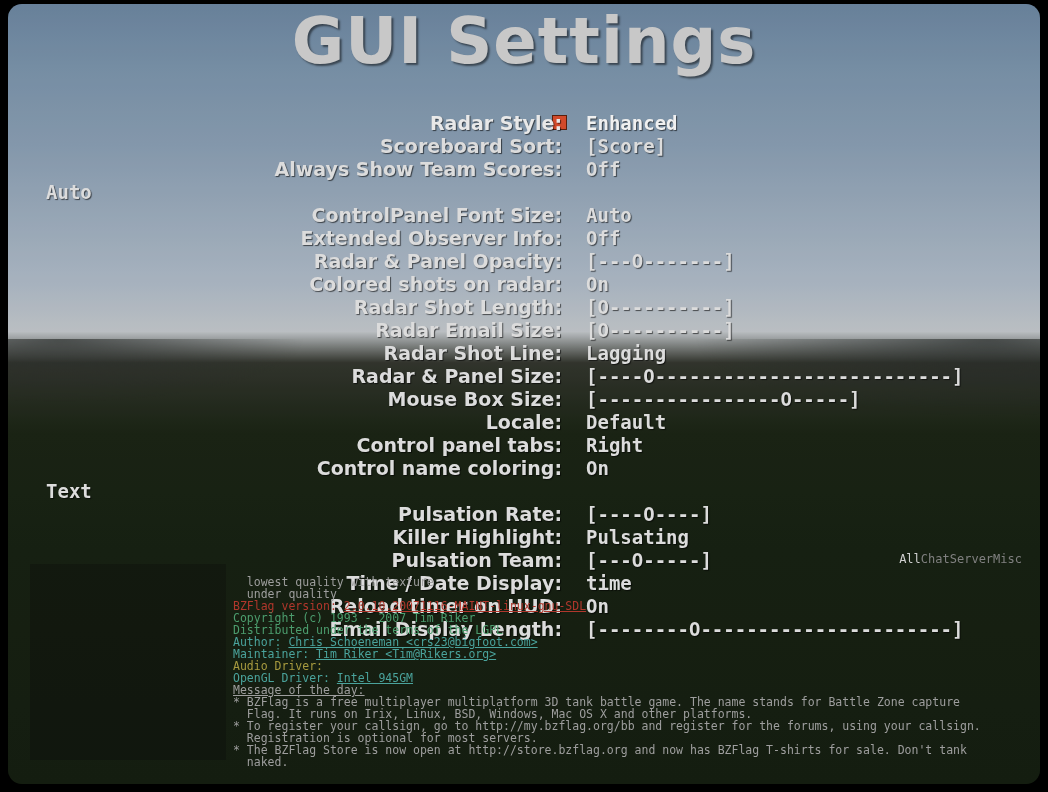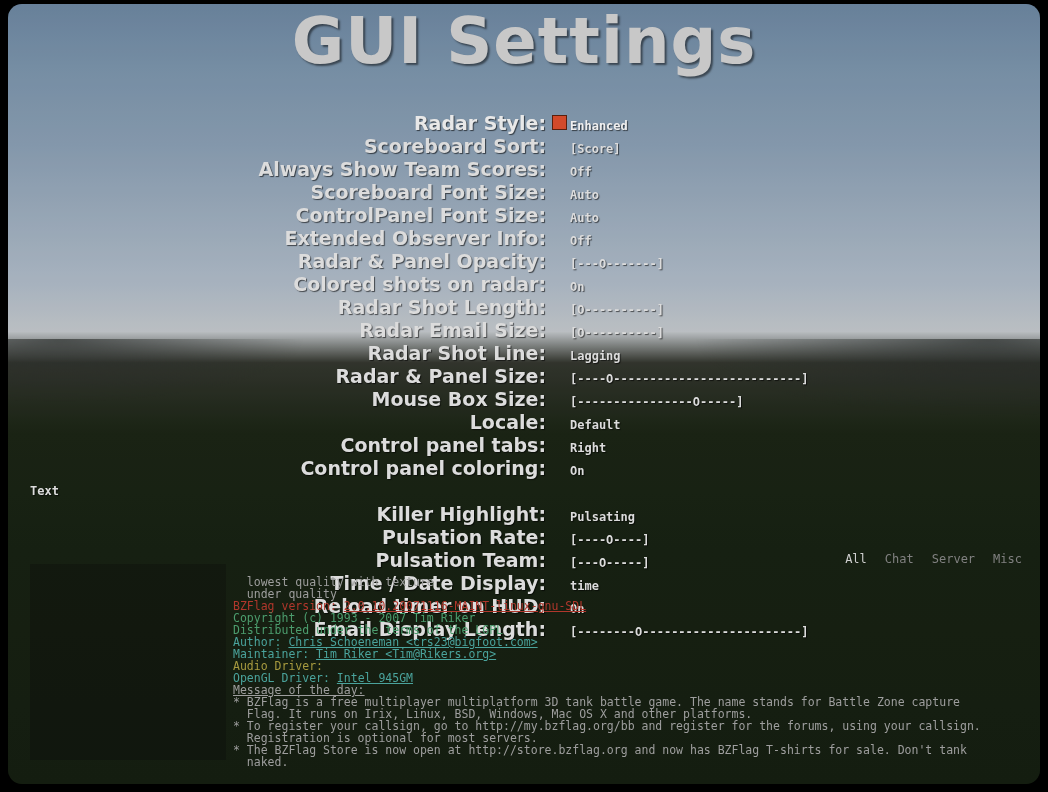--- a/index.html
+++ b/index.html
@@ -46,41 +46,41 @@
     top: 0; left: 0; right: 0;
     text-align: center;
     font-size: 64px;
     font-weight: bold;
     color: #c8c8c8;
     letter-spacing: 1px;
     text-shadow: 2px 2px 2px rgba(0,0,0,0.5);
   }
   .menu {
     position: absolute;
-    top: 108px; left: 0; right: 0;
+    top: 108px; left: 16px; right: 0;
   }
   .row {
     display: flex;
     align-items: baseline;
     height: 23px;
     line-height: 23px;
   }
   .label {
     width: 540px;
     text-align: right;
     font-size: 19px;
     font-weight: bold;
     color: #dcdcdc;
     text-shadow: 1px 1px 1px rgba(0,0,0,0.6);
     padding-right: 2px;
     white-space: nowrap;
   }
   .value {
     padding-left: 22px;
-    font-size: 12px;
+    font-size: 19px;
     font-weight: bold;
     color: #dcdcdc;
     text-shadow: 1px 1px 1px rgba(0,0,0,0.6);
     white-space: nowrap;
     font-family: "DejaVu Sans Mono", monospace;
     letter-spacing: 0px;
   }
   .row.selected .label { color: #e8e8e8; }
   .row.selected .value { color: #f0f0f0; }
   .cursor {
@@ -99,21 +99,20 @@
     font-family: "DejaVu Sans Mono", monospace;
     font-size: 11.5px;
     line-height: 12px;
     color: #9e9e9e;
     white-space: pre;
   }
   .tabs {
     position: absolute;
     right: 18px; top: 548px;
     display: flex;
-    gap: 18px;
     font-family: "DejaVu Sans Mono", monospace;
     font-size: 12px;
   }
   .tab { color: #808080; }
   .tab.active { color: #d0d0d0; }
   .radar-box {
     position: absolute;
     left: 22px; top: 560px;
     width: 196px; height: 196px;
     background: rgba(10,10,10,0.3);
@@ -143,21 +142,20 @@
       </div>
       <div class="row">
         <div class="label">Scoreboard Sort:</div>
         <div class="value">[Score]</div>
       </div>
       <div class="row">
         <div class="label">Always Show Team Scores:</div>
         <div class="value">Off</div>
       </div>
       <div class="row">
-        <div class="label">Scoreboard Font Size:</div>
         <div class="value">Auto</div>
       </div>
       <div class="row">
         <div class="label">ControlPanel Font Size:</div>
         <div class="value">Auto</div>
       </div>
       <div class="row">
         <div class="label">Extended Observer Info:</div>
         <div class="value">Off</div>
       </div>
@@ -191,33 +189,33 @@
       </div>
       <div class="row">
         <div class="label">Locale:</div>
         <div class="value">Default</div>
       </div>
       <div class="row">
         <div class="label">Control panel tabs:</div>
         <div class="value">Right</div>
       </div>
       <div class="row">
-        <div class="label">Control panel coloring:</div>
+        <div class="label">Control name coloring:</div>
         <div class="value">On</div>
       </div>
       <div class="row">
         <div class="value">Text</div>
+      </div>
+      <div class="row">
+        <div class="label">Pulsation Rate:</div>
+        <div class="value">[----O----]</div>
       </div>
       <div class="row">
         <div class="label">Killer Highlight:</div>
         <div class="value">Pulsating</div>
-      </div>
-      <div class="row">
-        <div class="label">Pulsation Rate:</div>
-        <div class="value">[----O----]</div>
       </div>
       <div class="row">
         <div class="label">Pulsation Team:</div>
         <div class="value">[---O-----]</div>
       </div>
       <div class="row">
         <div class="label">Time / Date Display:</div>
         <div class="value">time</div>
       </div>
       <div class="row">

